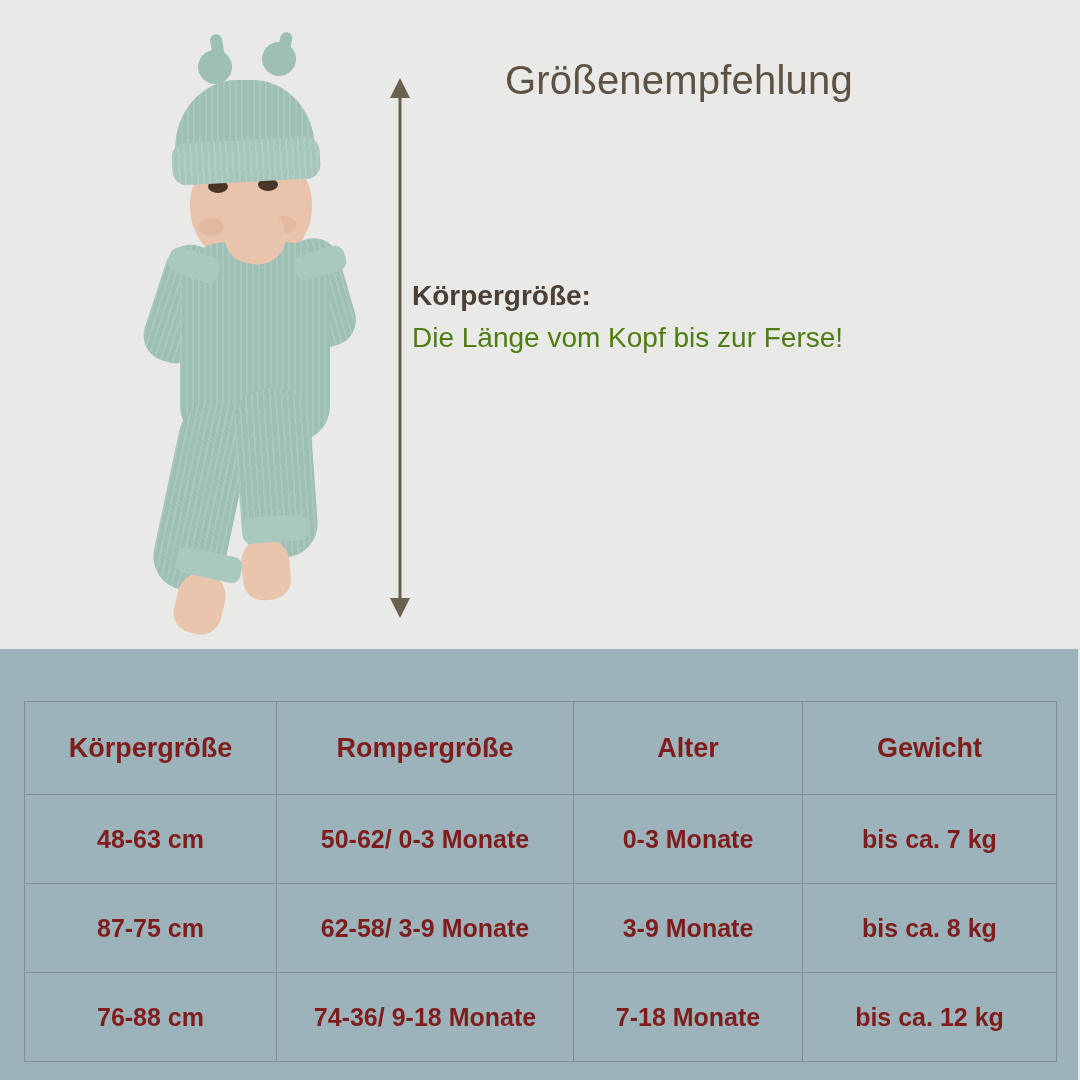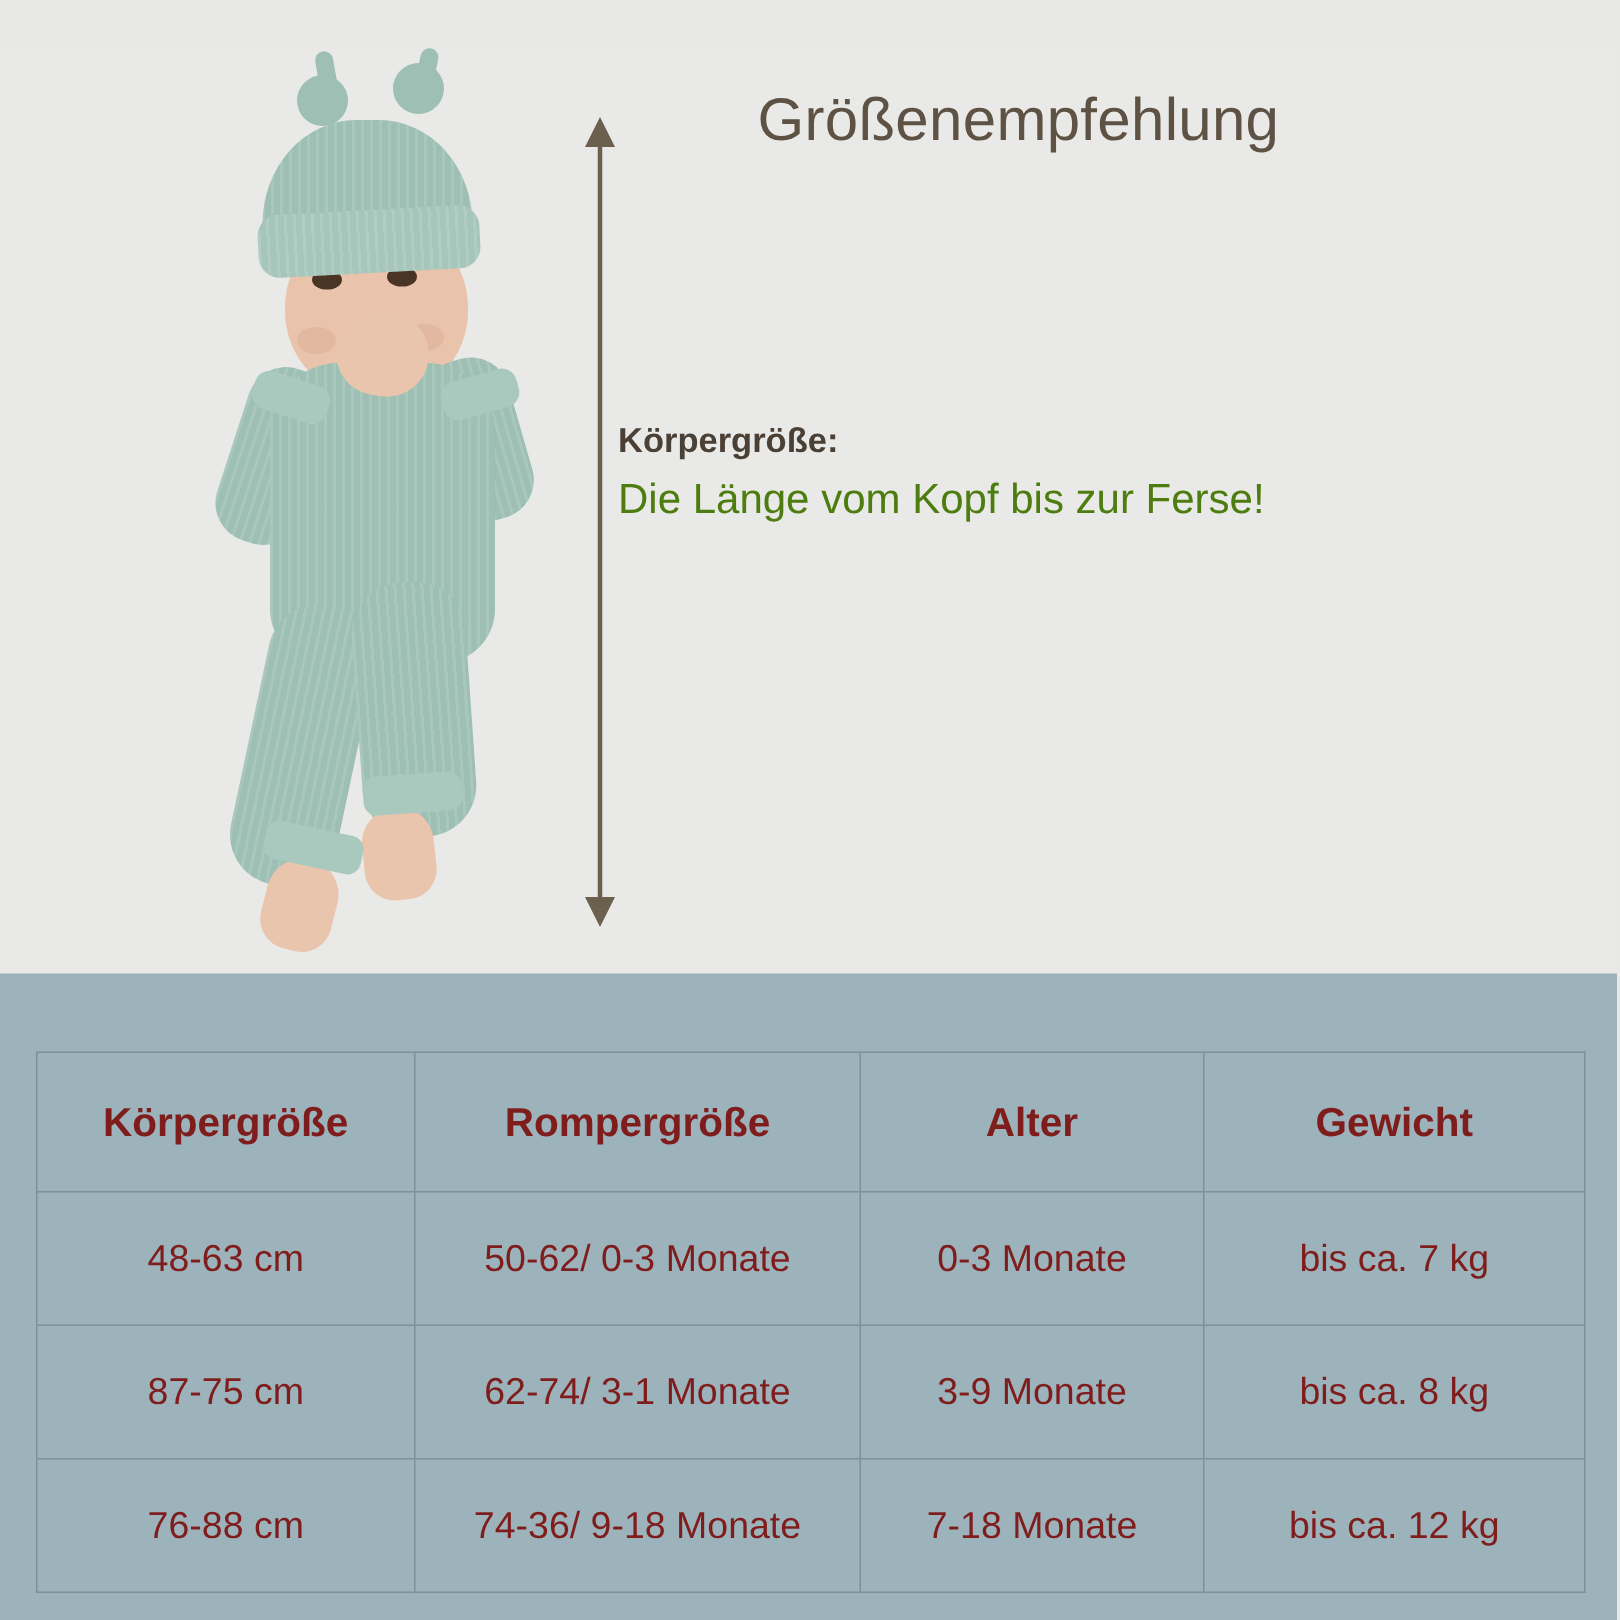--- a/index.html
+++ b/index.html
@@ -234,21 +234,21 @@
     letter-spacing: .2px;
   }
   .body-text {
     position: absolute;
     left: 412px;
     top: 248px;
     width: 600px;
     color: #4a4036;
   }
   .body-text .lead {
-    font-size: 23px;
+    font-size: 28px;
     font-weight: bold;
     color: #4a4036;
     margin: 0 0 10px 0;
   }
   .body-text .sub {
     font-size: 28px;
     color: #4d7c0f;
     margin: 0;
     white-space: nowrap;
   }
@@ -274,21 +274,21 @@
     color: #7f1d1d;
   }
   table.size-table th {
     height: 90px;
     font-size: 27px;
     font-weight: bold;
   }
   table.size-table td {
     height: 86px;
     font-size: 25px;
-    font-weight: normal;
+    font-weight: bold;
   }
   table.size-table colgroup col.c1 { width: 252px; }
   table.size-table colgroup col.c2 { width: 297px; }
   table.size-table colgroup col.c3 { width: 229px; }
   table.size-table colgroup col.c4 { width: 254px; }
 </style>
 </head>
 <body>
 
 <div class="page">
@@ -374,21 +374,21 @@
       </thead>
       <tbody>
         <tr>
           <td>48-63 cm</td>
           <td>50-62/ 0-3 Monate</td>
           <td>0-3 Monate</td>
           <td>bis ca. 7 kg</td>
         </tr>
         <tr>
           <td>87-75 cm</td>
-          <td>62-74/ 3-1 Monate</td>
+          <td>62-58/ 3-9 Monate</td>
           <td>3-9 Monate</td>
           <td>bis ca. 8 kg</td>
         </tr>
         <tr>
           <td>76-88 cm</td>
           <td>74-36/ 9-18 Monate</td>
           <td>7-18 Monate</td>
           <td>bis ca. 12 kg</td>
         </tr>
       </tbody>

